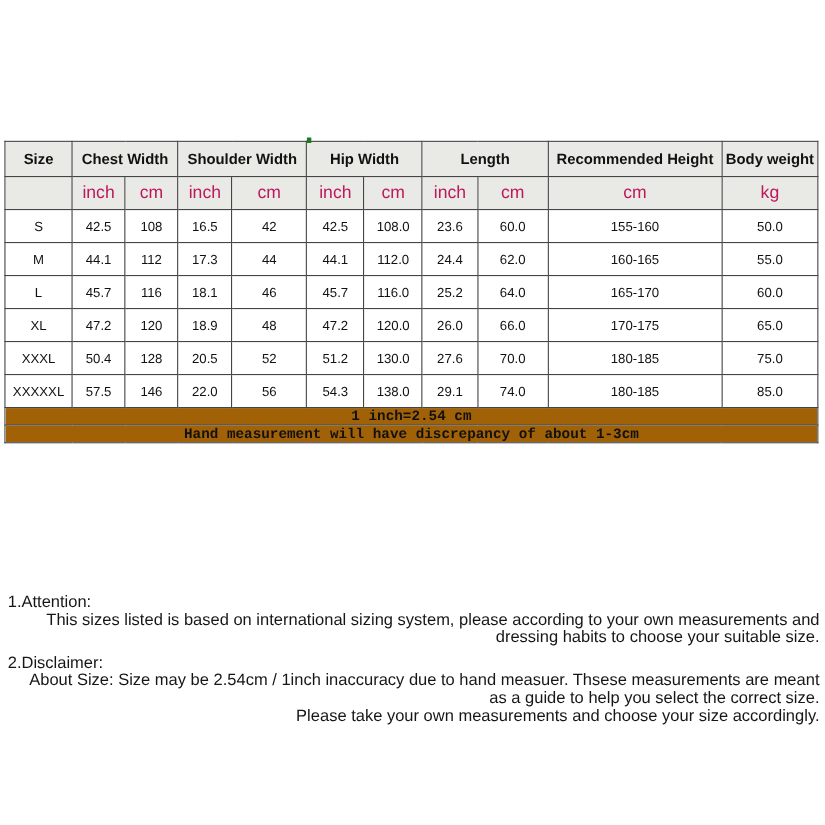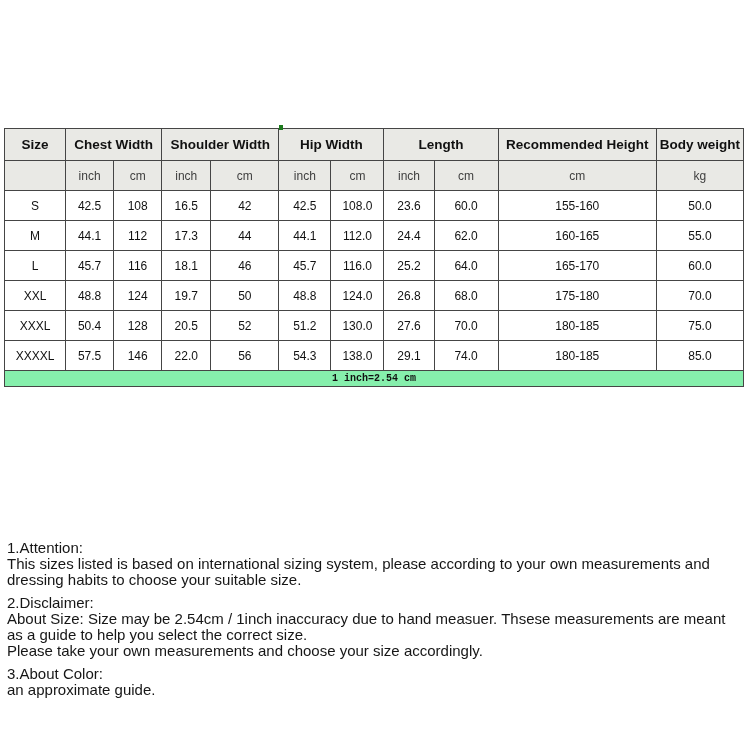--- a/index.html
+++ b/index.html
@@ -47,49 +47,49 @@
   tr.group-row th {
     height: 31px;
     background: #e9e9e5;
     font-size: 13.5px;
     font-weight: bold;
     color: #111111;
   }
   tr.unit-row th {
     height: 29px;
     background: #e9e9e5;
-    font-size: 12px;
+    font-size: 16px;
     font-weight: normal;
-    color: #404040;
+    color: #be185d;
   }
   tbody td {
     height: 29px;
     background: #ffffff;
     font-size: 12px;
     color: #111111;
   }
   tfoot td {
     height: 15px;
-    background: #86efac;
+    background: #a16207;
     font-family: "Liberation Mono", "DejaVu Sans Mono", monospace;
-    font-size: 10px;
+    font-size: 13px;
     font-weight: bold;
     color: #111111;
   }
   .notes {
     position: absolute;
     left: 7px;
     top: 540px;
     width: 738px;
     font-size: 15px;
     color: #161616;
   }
   .note-block { margin-bottom: 7px; }
   .note-title { line-height: 16px; }
-  .note-line  { line-height: 16px; }
+  .note-line  { line-height: 16px; text-align: right; }
 </style>
 </head>
 <body>
 
 <div class="canvas">
 
   <div class="green-dot"></div>
 
   <table class="size-table">
     <colgroup>
@@ -163,75 +163,76 @@
           <td>18.1</td>
           <td>46</td>
           <td>45.7</td>
           <td>116.0</td>
           <td>25.2</td>
           <td>64.0</td>
           <td>165-170</td>
           <td>60.0</td>
         </tr>
         <tr>
-          <td>XXL</td>
-          <td>48.8</td>
-          <td>124</td>
-          <td>19.7</td>
-          <td>50</td>
-          <td>48.8</td>
-          <td>124.0</td>
-          <td>26.8</td>
-          <td>68.0</td>
-          <td>175-180</td>
-          <td>70.0</td>
+          <td>XL</td>
+          <td>47.2</td>
+          <td>120</td>
+          <td>18.9</td>
+          <td>48</td>
+          <td>47.2</td>
+          <td>120.0</td>
+          <td>26.0</td>
+          <td>66.0</td>
+          <td>170-175</td>
+          <td>65.0</td>
         </tr>
         <tr>
           <td>XXXL</td>
           <td>50.4</td>
           <td>128</td>
           <td>20.5</td>
           <td>52</td>
           <td>51.2</td>
           <td>130.0</td>
           <td>27.6</td>
           <td>70.0</td>
           <td>180-185</td>
           <td>75.0</td>
         </tr>
         <tr>
-          <td>XXXXL</td>
+          <td>XXXXXL</td>
           <td>57.5</td>
           <td>146</td>
           <td>22.0</td>
           <td>56</td>
           <td>54.3</td>
           <td>138.0</td>
           <td>29.1</td>
           <td>74.0</td>
           <td>180-185</td>
           <td>85.0</td>
         </tr>
       </tbody>
     <tfoot>
       <tr>
         <td colspan="11">1 inch=2.54 cm</td>
+      </tr>
+      <tr>
+        <td colspan="11">Hand measurement will have discrepancy of about 1-3cm</td>
       </tr>
     </tfoot>
   </table>
 
   <div class="notes">
     <div class="note-block">
       <div class="note-title">1.Attention:</div>
       <div class="note-line">This sizes listed is based on international sizing system, please according to your own measurements and dressing habits to choose your suitable size.</div>
     </div>
     <div class="note-block">
       <div class="note-title">2.Disclaimer:</div>
       <div class="note-line">About Size: Size may be 2.54cm / 1inch inaccuracy due to hand measuer. Thsese measurements are meant as a guide to help you select the correct size.</div>
       <div class="note-line">Please take your own measurements and choose your size accordingly.</div>
     </div>
     <div class="note-block">
-      <div class="note-title">3.About Color:</div>
-      <div class="note-line">an approximate guide.</div>
     </div>
   </div>
 
 </div>
 
 </body></html>

